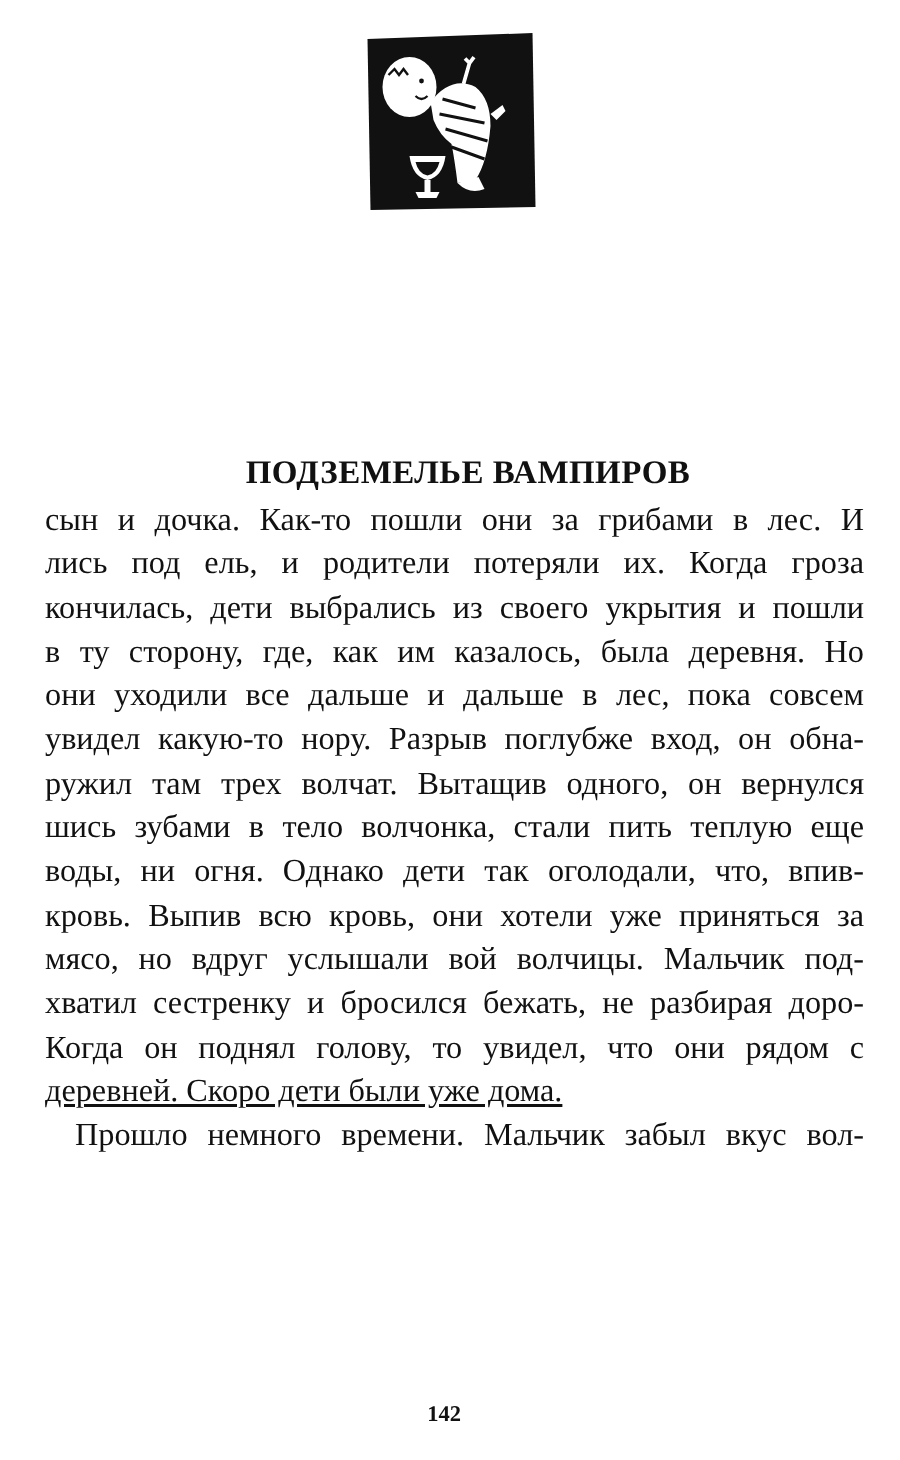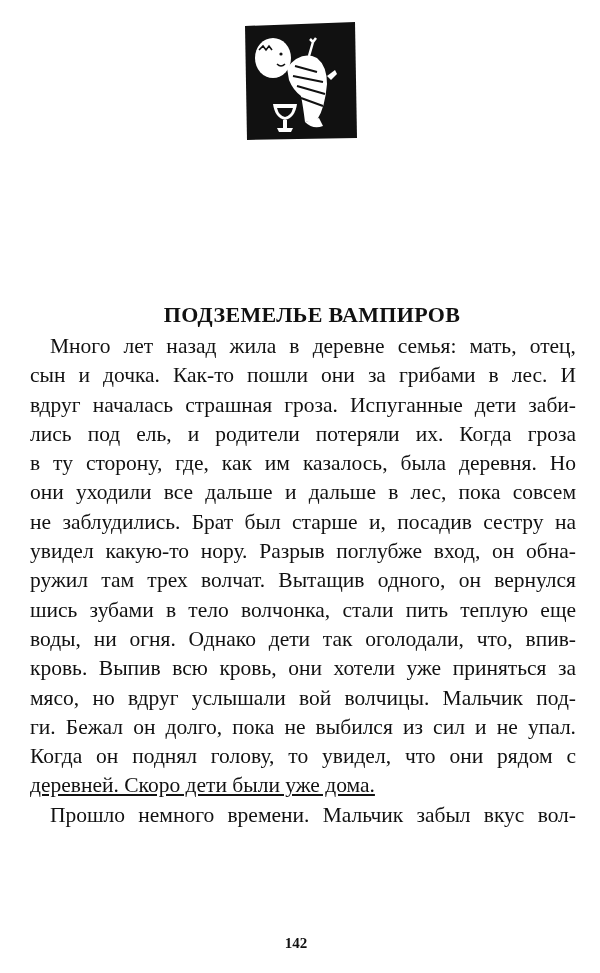--- a/index.html
+++ b/index.html
@@ -96,34 +96,32 @@
     <path d="M34 88 L50 88 Q48 96 42 97 Q36 96 34 88 Z" fill="#111"></path>
     <rect x="40" y="100" width="4" height="8" fill="#fff"></rect>
     <path d="M34 108 L50 108 L48 112 L36 112 Z" fill="#fff"></path>
   </svg>
 </div>
 
 <h1 class="chapter-title">ПОДЗЕМЕЛЬЕ ВАМПИРОВ</h1>
 
 <div class="text-body">
   <div>
-    <span class="line indent">Много лет назад жила в деревне семья: мать, отец,</span>
     <span class="line">сын и дочка. Как-то пошли они за грибами в лес. И</span>
-    <span class="line">вдруг началась страшная гроза. Испуганные дети заби-</span>
     <span class="line">лись под ель, и родители потеряли их. Когда гроза</span>
+    <span class="line">кончилась, дети выбрались из своего укрытия и пошли</span>
     <span class="line">в ту сторону, где, как им казалось, была деревня. Но</span>
     <span class="line">они уходили все дальше и дальше в лес, пока совсем</span>
-    <span class="line">не заблудились. Брат был старше и, посадив сестру на</span>
     <span class="line">увидел какую-то нору. Разрыв поглубже вход, он обна-</span>
     <span class="line">ружил там трех волчат. Вытащив одного, он вернулся</span>
     <span class="line">шись зубами в тело волчонка, стали пить теплую еще</span>
     <span class="line">воды, ни огня. Однако дети так оголодали, что, впив-</span>
     <span class="line">кровь. Выпив всю кровь, они хотели уже приняться за</span>
     <span class="line">мясо, но вдруг услышали вой волчицы. Мальчик под-</span>
-    <span class="line">ги. Бежал он долго, пока не выбился из сил и не упал.</span>
+    <span class="line">хватил сестренку и бросился бежать, не разбирая доро-</span>
     <span class="line">Когда он поднял голову, то увидел, что они рядом с</span>
     <span class="line last">деревней. Скоро дети были уже дома.</span>
   </div>
   <div>
     <span class="line indent">Прошло немного времени. Мальчик забыл вкус вол-</span>
   </div>
 </div>
 
 <div class="page-number">142</div>
 

